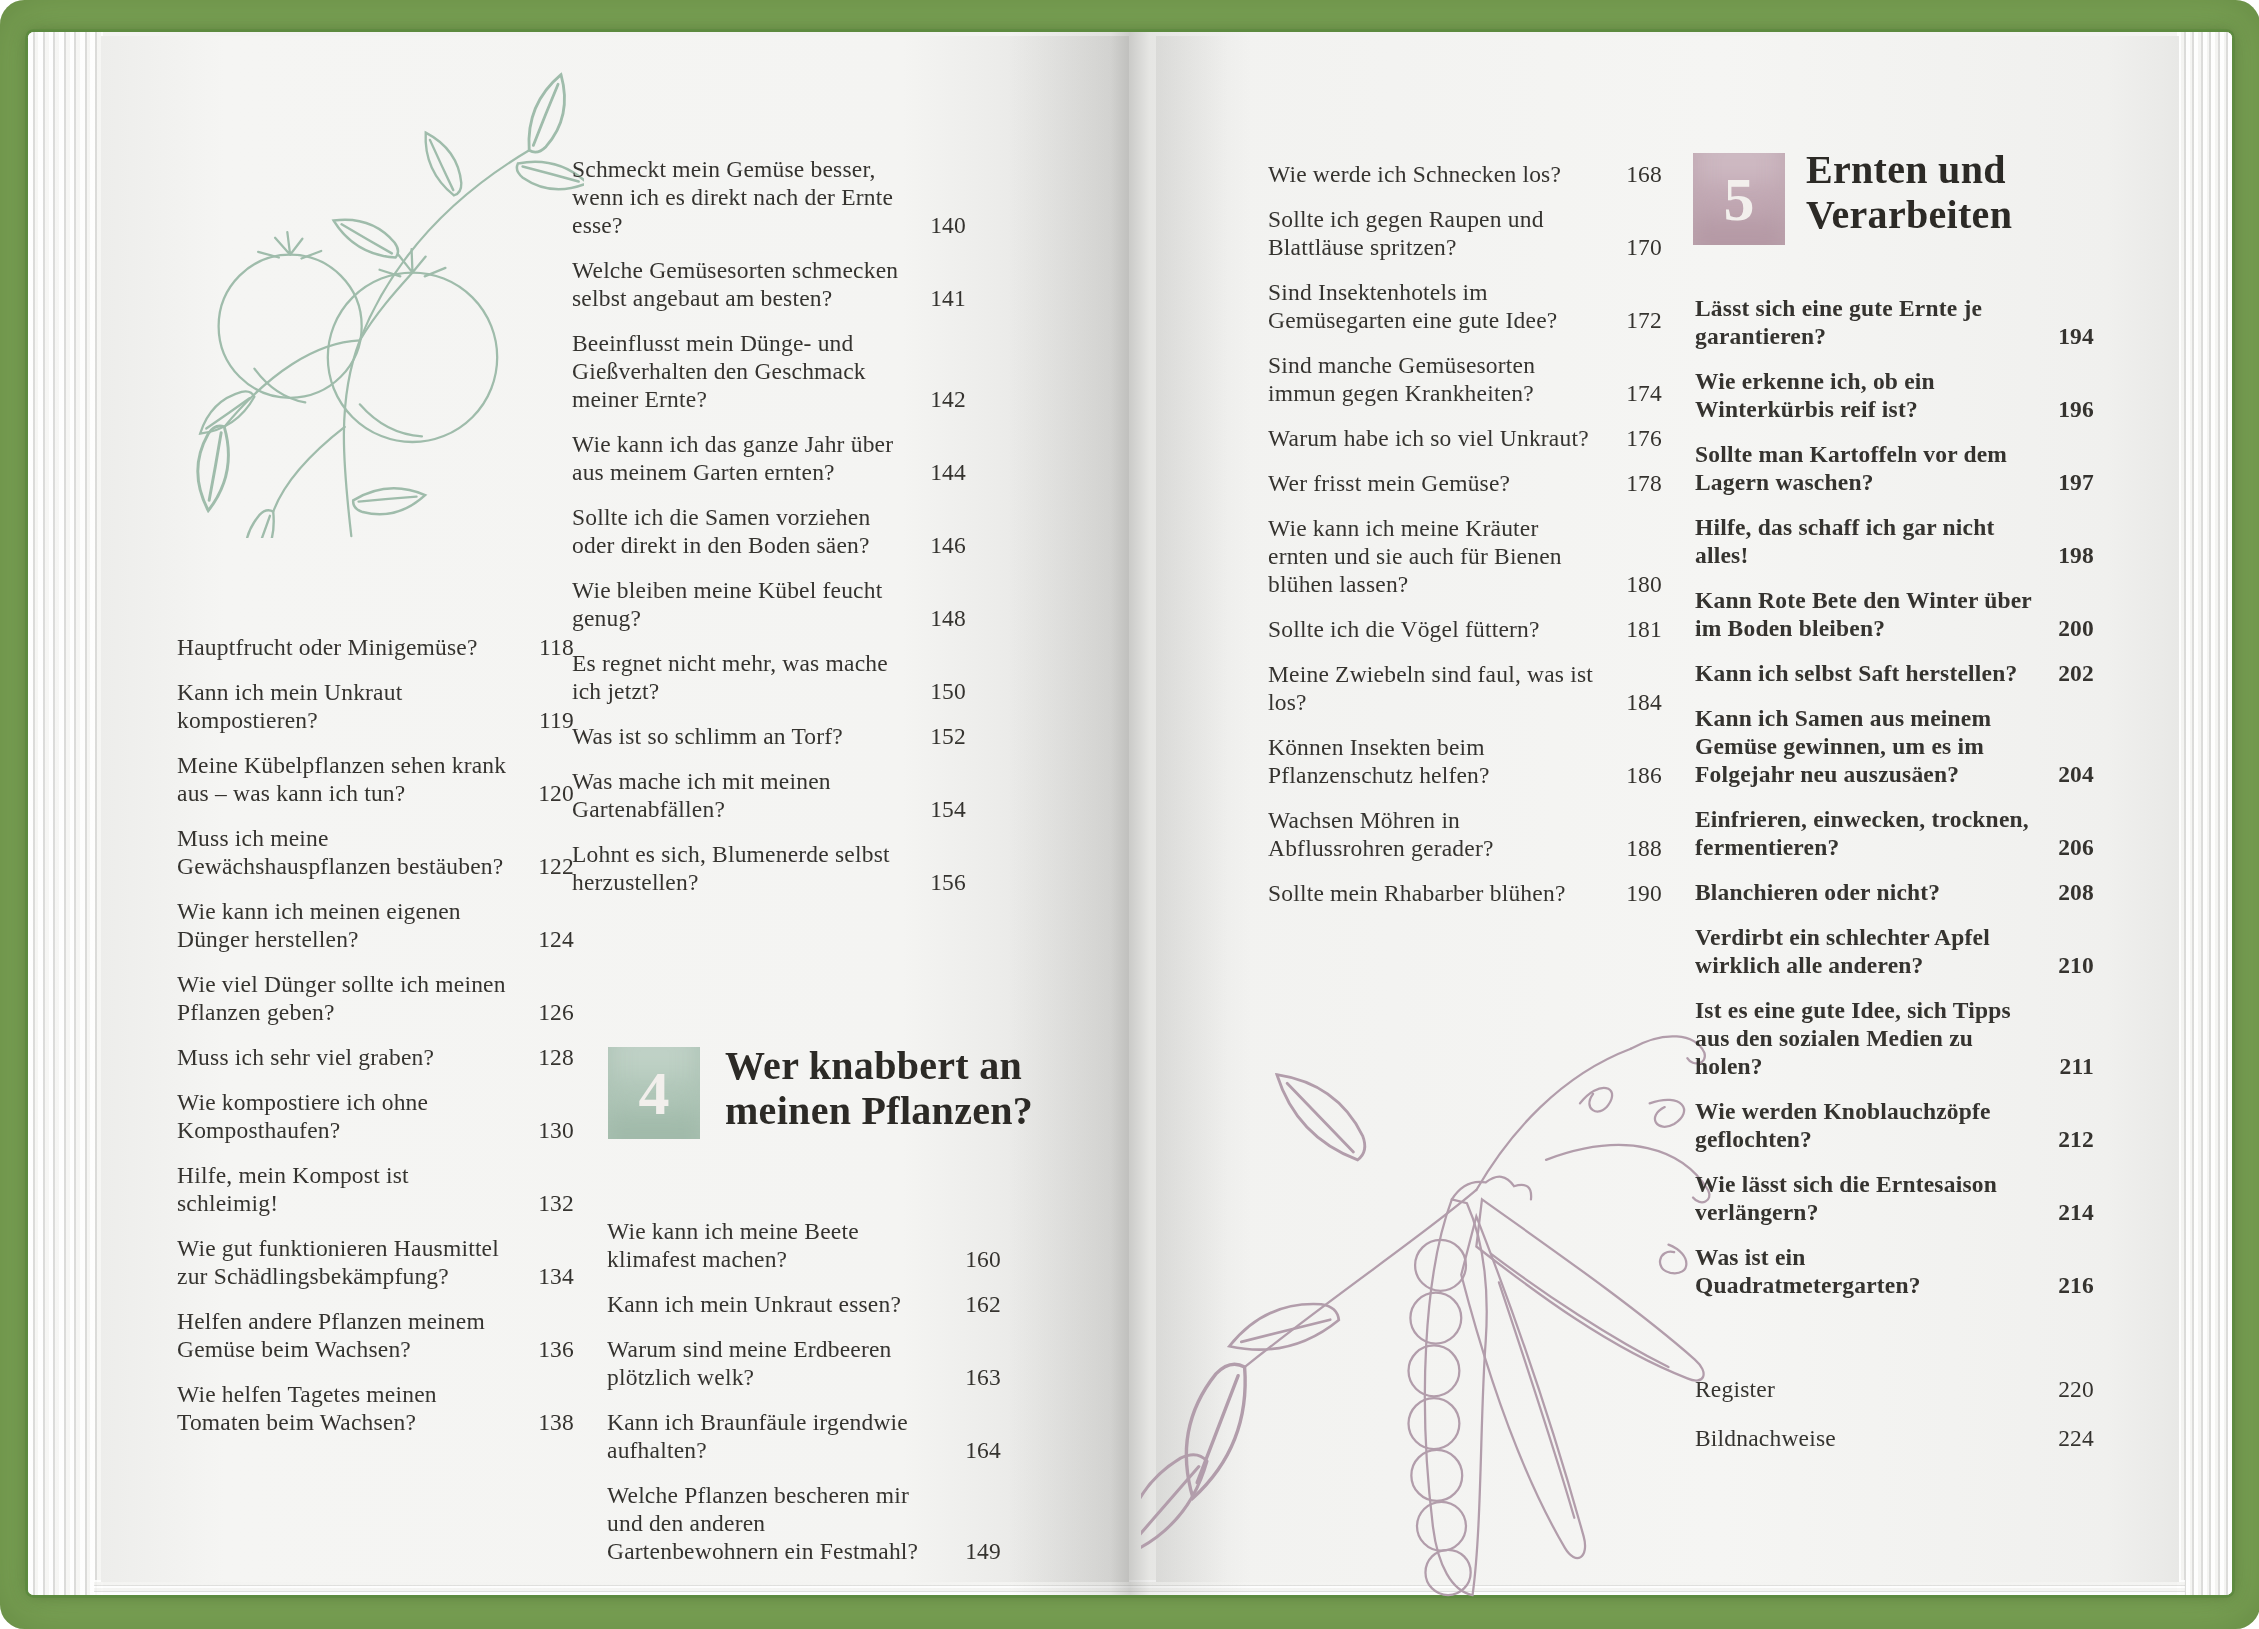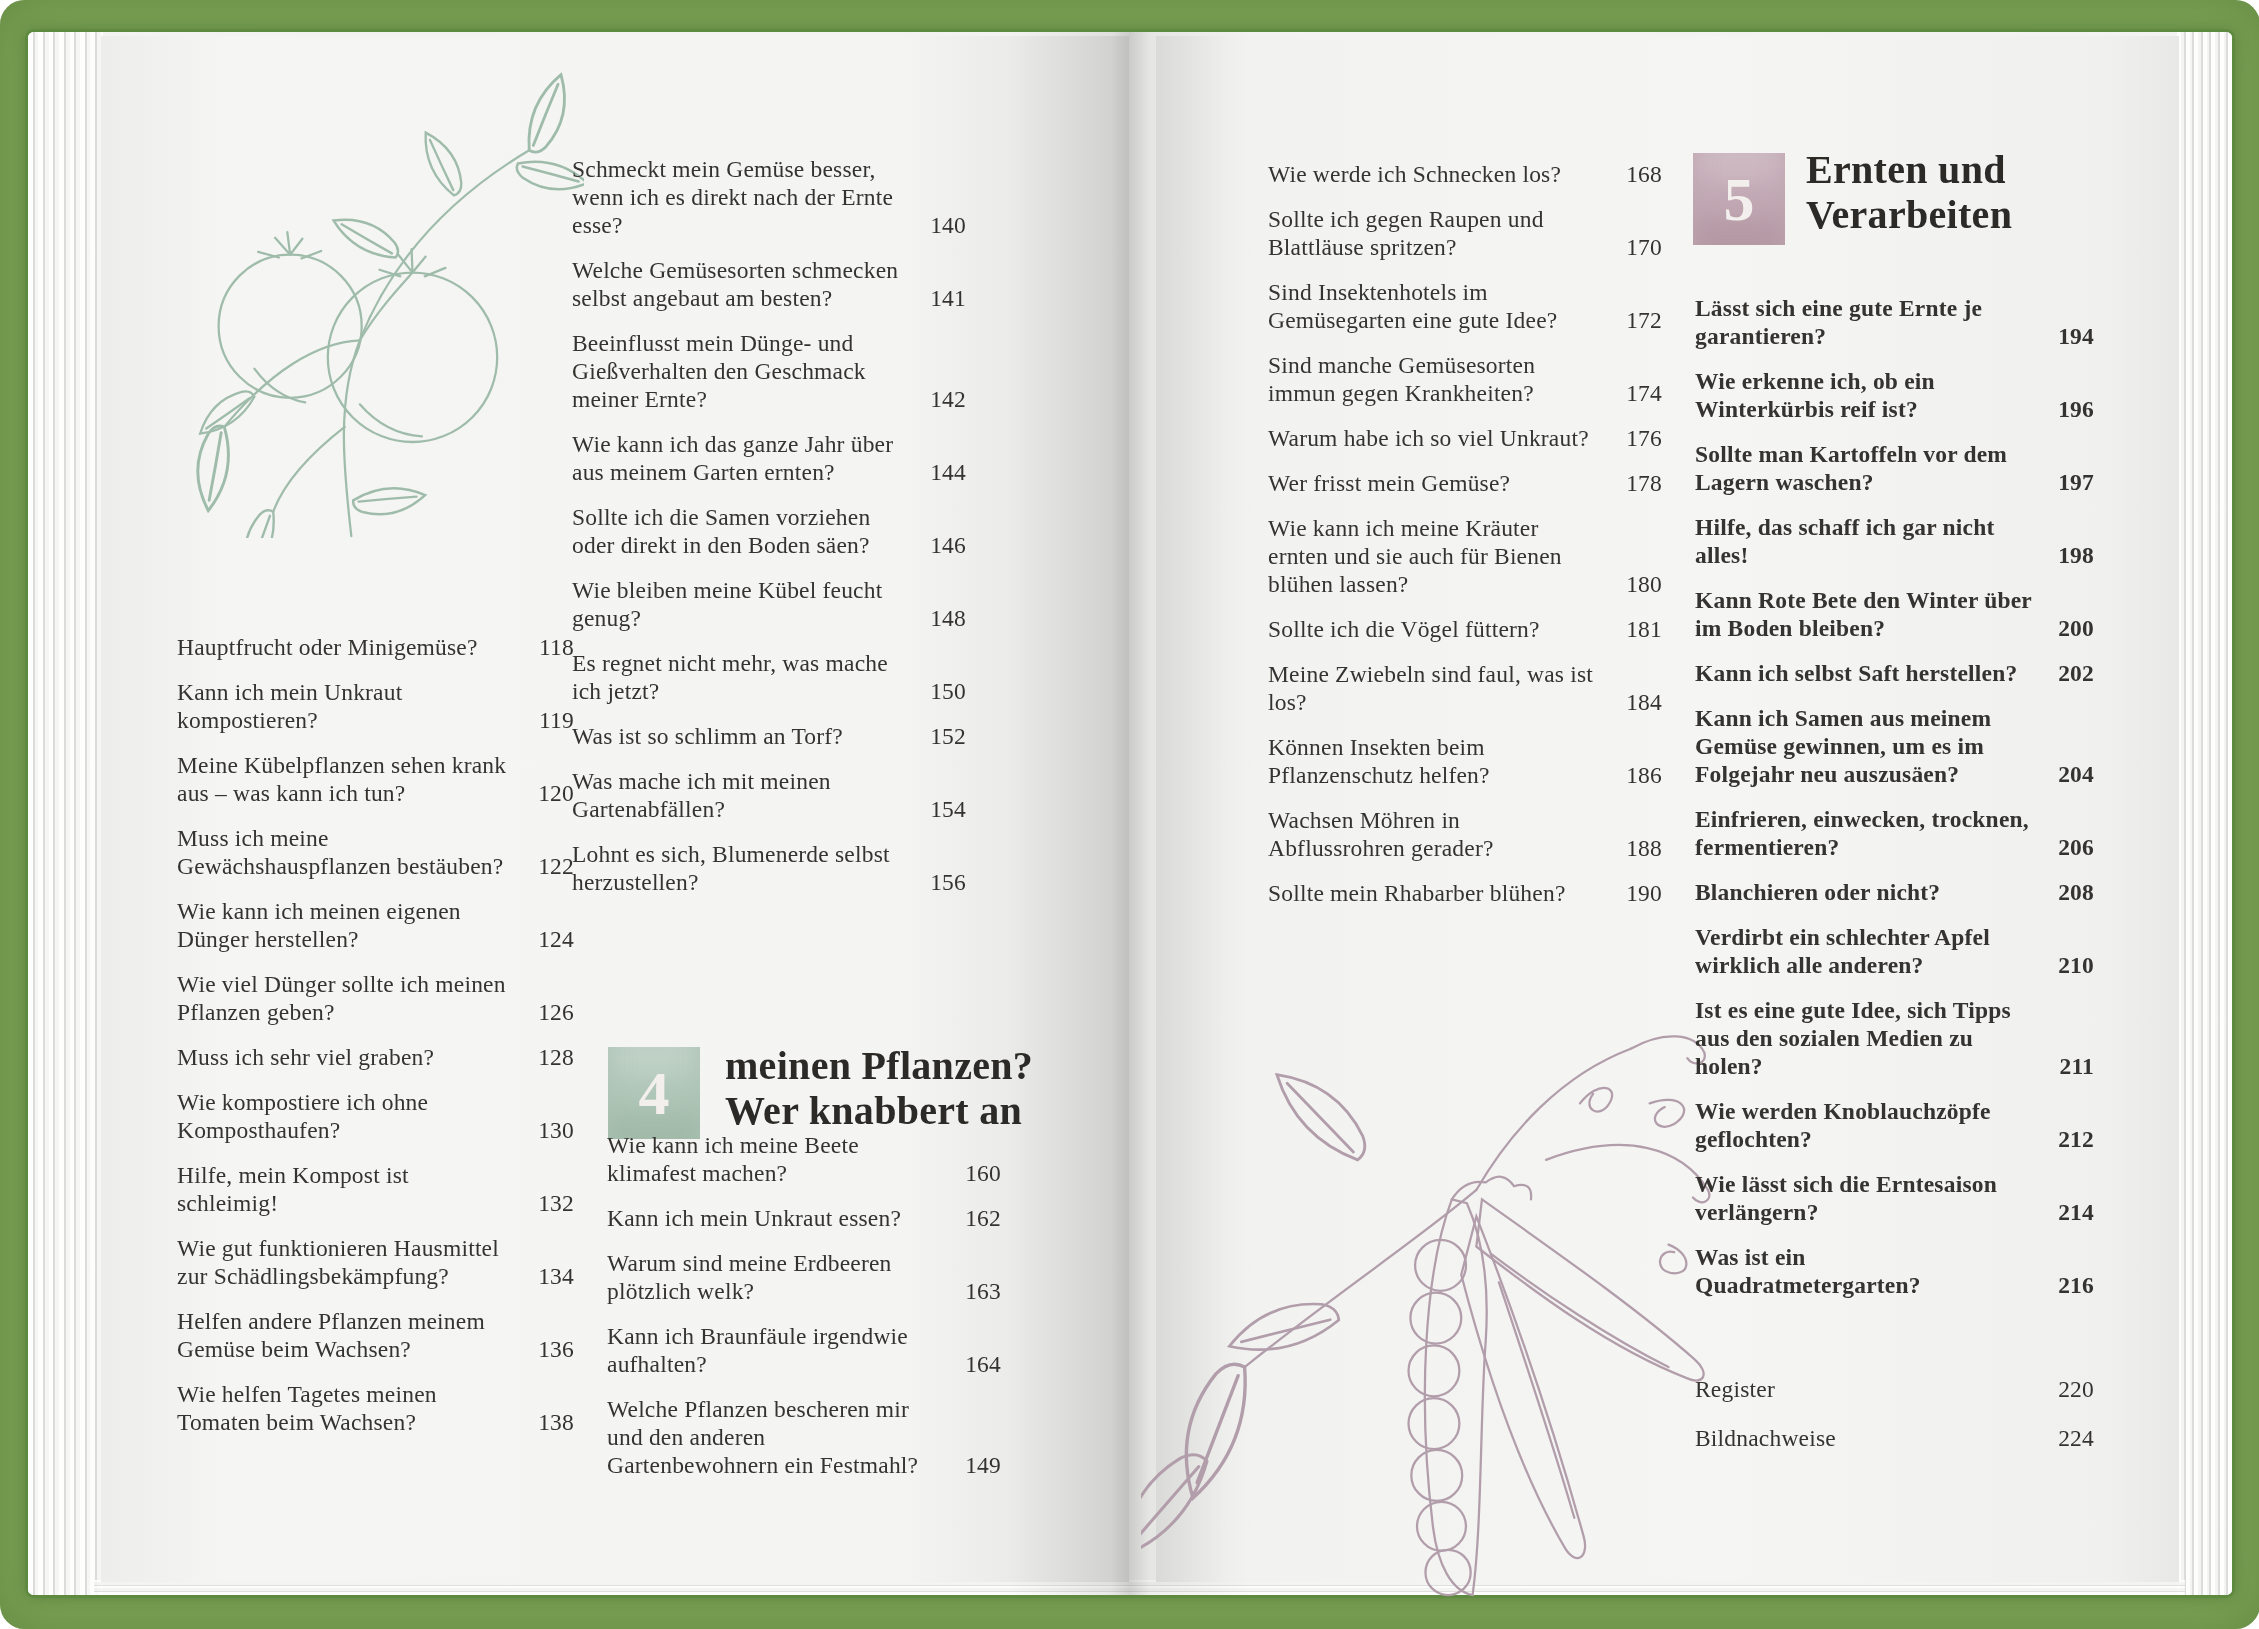--- a/index.html
+++ b/index.html
@@ -30,21 +30,21 @@
   .spine{position:absolute;left:50%;top:0;bottom:0;width:245px;transform:translateX(-50%);
       background:linear-gradient(to right,rgba(110,110,106,0) 0%,rgba(110,110,106,.14) 42%,
                  rgba(80,80,76,.24) 50%,rgba(110,110,106,.10) 58%,rgba(110,110,106,0) 100%);}
   
   .toc-col{position:absolute;color:#35332f;font-size:23.5px;line-height:28px;letter-spacing:0.2px;}
   .toc-entry{display:flex;align-items:flex-end;margin-bottom:17px;}
   .toc-title{flex:1;padding-right:11.3px;}
   .toc-page{text-align:right;min-width:49px;}
   #col-l1{left:177px;top:633px;width:397px;}
   #col-l2-top{left:572px;top:155px;width:394px;}
-  #col-l2-bottom{left:607px;top:1131px;width:394px;}
+  #col-l2-bottom{left:607px;top:1217px;width:394px;}
   #col-r1{left:1268px;top:160px;width:394px;}
   #col-r2{left:1695px;top:294px;width:399px;font-weight:bold;}
   #back-matter{left:1695px;top:1375px;width:399px;}
   #back-matter .toc-entry{margin-bottom:21px;}
   
   .chapter-num{position:absolute;width:92px;height:92px;display:flex;align-items:center;
       justify-content:center;font-size:62px;font-weight:bold;color:#f2efec;}
   #ch4-num{left:608px;top:1047px;background:#b2c8ba;
       box-shadow:inset 0 -28px 28px rgba(130,160,140,.35), inset 0 28px 23.5px rgba(255,255,255,.18);}
   #ch5-num{left:1693px;top:153px;background:#c3aab5;
@@ -242,22 +242,22 @@
       </div>
 
       <div class="toc-entry">
         <div class="toc-title">Lohnt es sich, Blumenerde selbst herzustellen?</div>
         <div class="toc-page">156</div>
       </div>
     </div>
 
   <div id="ch4-num" class="chapter-num">4</div>
   <div id="ch4-title" class="chapter-title">
+    <div>Wer knabbert an</div>
     <div>meinen Pflanzen?</div>
-    <div>Wer knabbert an</div>
   </div>
 
   <div id="col-l2-bottom" class="toc-col">
 
       <div class="toc-entry">
         <div class="toc-title">Wie kann ich meine Beete klimafest machen?</div>
         <div class="toc-page">160</div>
       </div>
 
       <div class="toc-entry">

